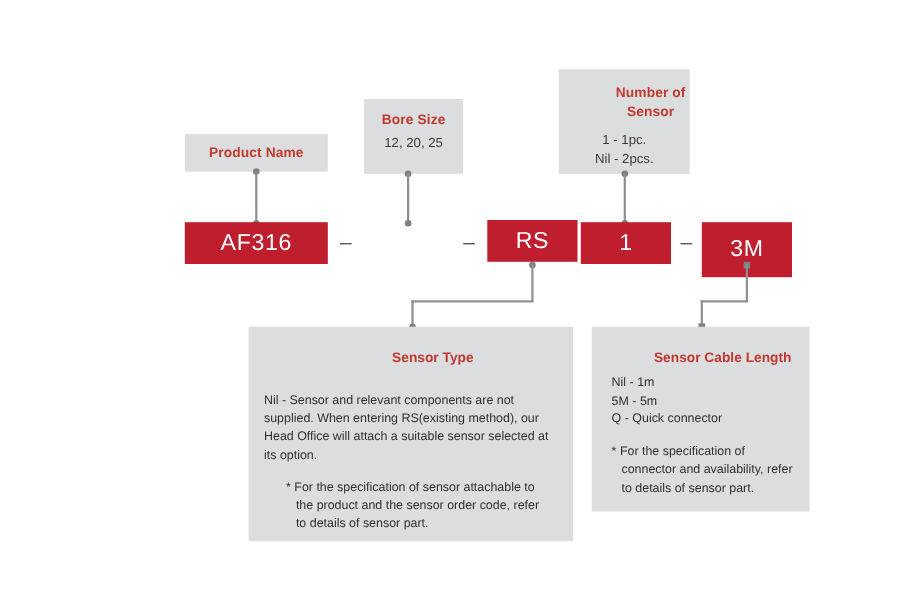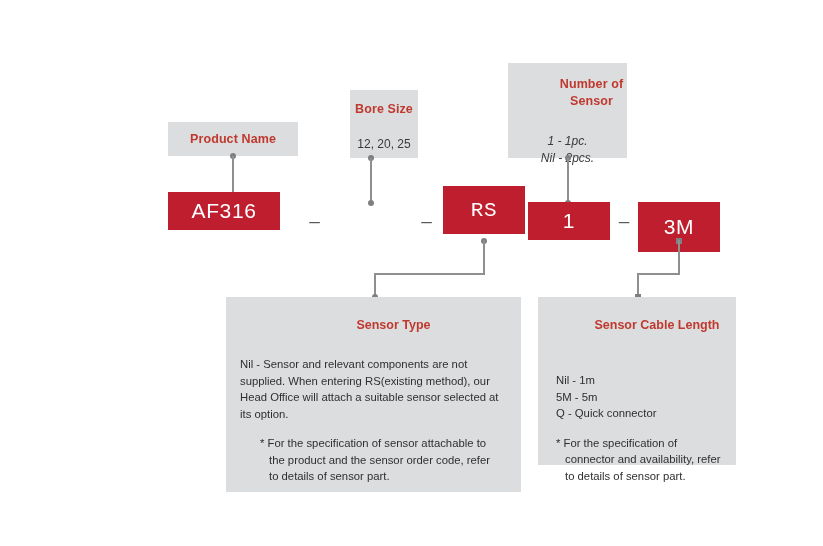--- a/index.html
+++ b/index.html
@@ -112,47 +112,47 @@
 <div id="diagram">
 
   <div class="abs grey-box" style="left:168px; top:122px; width:130px; height:34px;">
     <div class="grey-title" style="font-size:12.5px; line-height:34px;">Product Name</div>
   </div>
 
   <div class="abs dot" style="left:230px; top:153px;"></div>
   <div class="abs vline" style="left:232px; top:156px; height:48px;"></div>
   <div class="abs dot" style="left:230px; top:200px;"></div>
 
-  <div class="abs grey-box" style="left:350px; top:90px; width:68px; height:68px; padding-top:11px;">
+  <div class="abs grey-box" style="left:331px; top:90px; width:90px; height:68px; padding-top:11px;">
     <div class="grey-title" style="font-size:12.5px; line-height:17px;">Bore Size</div>
-    <div class="grey-sub" style="font-size:12px; line-height:17px; margin-top:18px;text-align:center;">12, 20, 25</div>
+    <div class="grey-sub" style="font-size:12px; line-height:17px; margin-top:4px;text-align:center;">12, 20, 25</div>
   </div>
   <div class="abs dot" style="left:368px; top:155px;"></div>
   <div class="abs vline" style="left:370px; top:158px; height:46px;"></div>
   <div class="abs dot" style="left:368px; top:200px;"></div>
 
   <div class="abs grey-box" style="left:508px; top:63px; width:119px; height:95px; padding-top:13px;">
     <div class="grey-title" style="font-size:12.5px; line-height:17px;padding-left:48px;">Number of Sensor</div>
-    <div style="margin-top:23px;font-style:italic;">
+    <div style="margin-top:9px;">
       <div class="grey-sub" style="font-size:12px; line-height:17px;">1 - 1pc.</div>
       <div class="grey-sub" style="font-size:12px; line-height:17px;">Nil - 2pcs.</div>
     </div>
   </div>
   <div class="abs dot" style="left:565px; top:155px;"></div>
   <div class="abs vline" style="left:567px; top:158px; height:46px;"></div>
   <div class="abs dot" style="left:565px; top:200px;"></div>
 
-  <div class="abs code-seg" style="left:168px; top:192px; width:112px; height:38px;">AF316</div>
+  <div class="abs code-seg" style="left:168px; top:202px; width:130px; height:38px;">AF316</div>
 
   <div class="abs dash" style="left:298px; top:202px; width:33px; height:38px;">–</div>
 
 
   <div class="abs dash" style="left:410px; top:202px; width:33px; height:38px;">–</div>
 
-  <div class="abs code-seg" style="left:443px; top:186px; width:82px; height:48px;font-family:Liberation Mono, monospace;">RS</div>
+  <div class="abs code-seg" style="left:443px; top:200px; width:82px; height:38px;">RS</div>
 
   <div class="abs code-seg" style="left:528px; top:202px; width:82px; height:38px;">1</div>
 
   <div class="abs dash" style="left:610px; top:202px; width:28px; height:38px;">–</div>
 
   <div class="abs code-seg" style="left:638px; top:202px; width:82px; height:50px;">3M</div>
 
   <div class="abs dot" style="left:481px; top:238px;"></div>
   <div class="abs vline" style="left:483px; top:240px; height:34px;"></div>
   <div class="abs hline" style="left:374px; top:273px; width:111px;"></div>
@@ -166,21 +166,21 @@
   <div class="abs dot-sq" style="left:635px; top:294px;"></div>
 
   <div class="abs detail-box" style="left:226px; top:297px; width:295px; height:195px;">
     <div class="detail-title" style="margin-top:21px;">Sensor Type</div>
     <div class="detail-body" style="margin:24px 14px 0 14px;">Nil - Sensor and relevant components are not supplied. When entering RS(existing method), our Head Office will attach a suitable sensor selected at its option.</div>
     <div class="detail-note note-hang" style="margin:13px 22px 0 34px;">* For the specification of sensor attachable to the product and the sensor order code, refer to details of sensor part.</div>
   </div>
 
   <div class="abs detail-box" style="left:538px; top:297px; width:198px; height:168px;">
     <div class="detail-title" style="margin-top:21px;">Sensor Cable Length</div>
-    <div class="detail-body opt-list" style="margin:40px 0 0 18px;">
+    <div class="detail-body opt-list" style="margin:8px 0 0 18px;">
       <div>Nil - 1m</div>
       <div>5M - 5m</div>
       <div>Q - Quick connector</div>
     </div>
     <div class="detail-note note-hang" style="margin:13px 14px 0 18px;">* For the specification of connector and availability, refer to details of sensor part.</div>
   </div>
 
 </div>
 
 </body></html>

